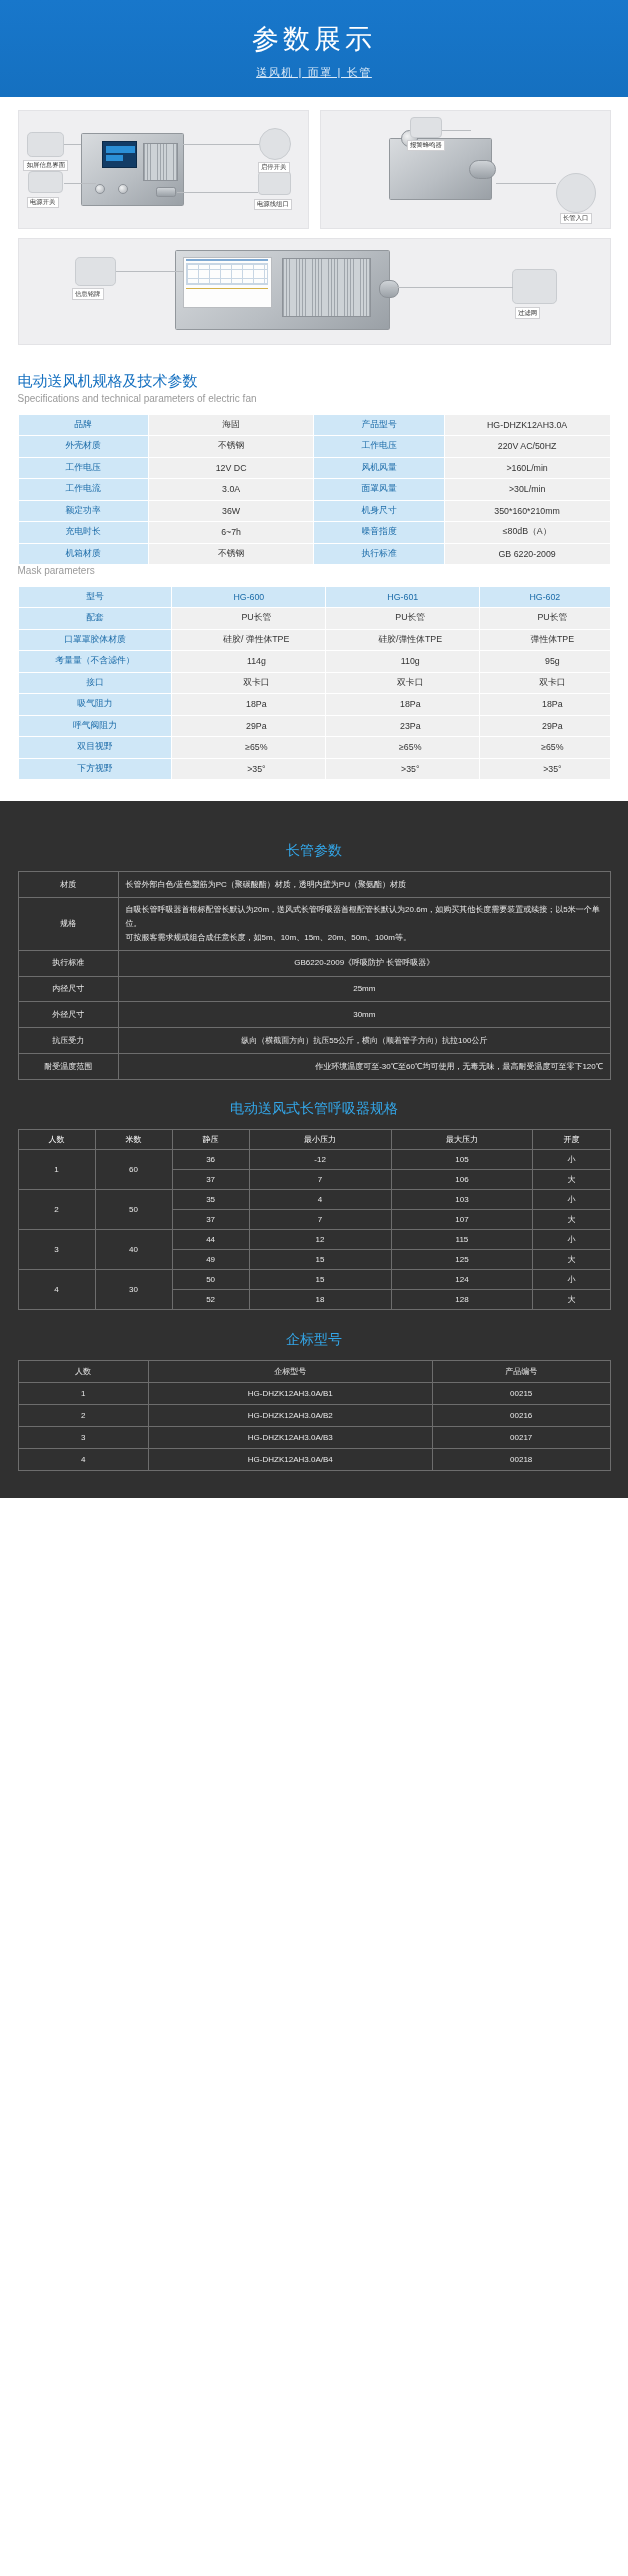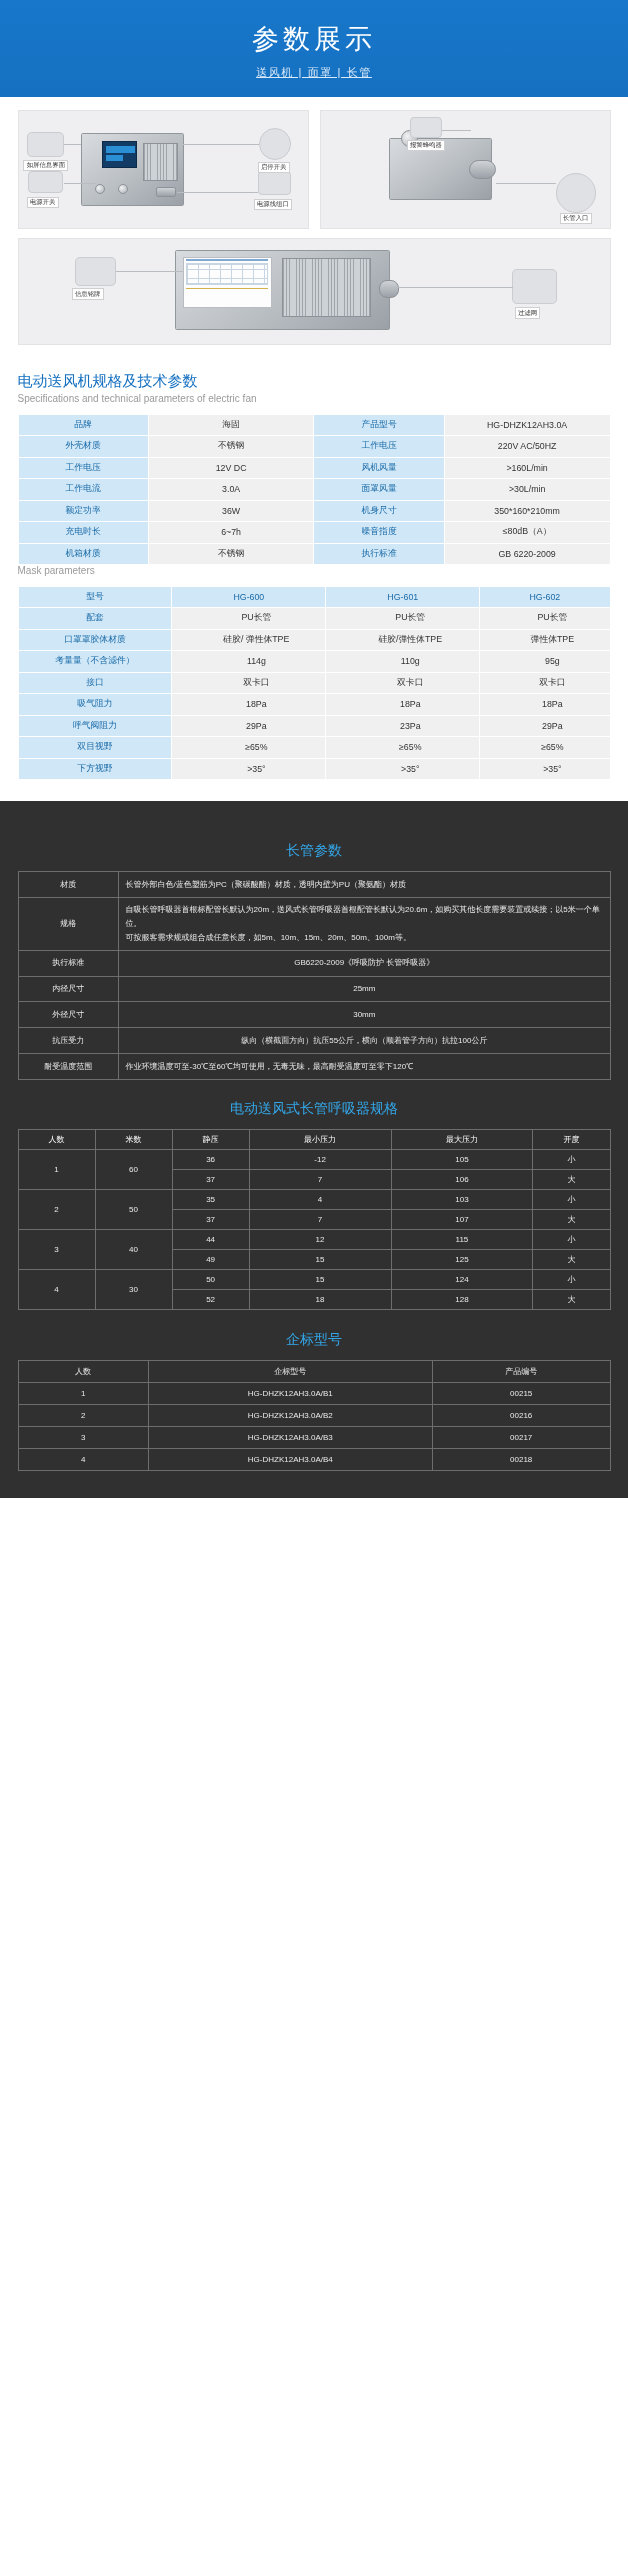--- a/index.html
+++ b/index.html
@@ -426,21 +426,21 @@
         <tr>
           <td class="k">外径尺寸</td>
           <td style="text-align:center;">30mm</td>
         </tr>
         <tr>
           <td class="k">抗压受力</td>
           <td style="text-align:center;">纵向（横截面方向）抗压55公斤，横向（顺着管子方向）抗拉100公斤</td>
         </tr>
         <tr>
           <td class="k">耐受温度范围</td>
-          <td style="text-align:left;">作业环境温度可至-30℃至60℃均可使用，无毒无味，最高耐受温度可至零下120℃</td>
+          <td style="text-align:right;">作业环境温度可至-30℃至60℃均可使用，无毒无味，最高耐受温度可至零下120℃</td>
         </tr>
       </tbody>
     </table>
 
     <div class="sec-title-c">电动送风式长管呼吸器规格</div>
     <table class="t-grid">
       <tbody>
         <tr>
           <th>人数</th>
           <th>米数</th>

